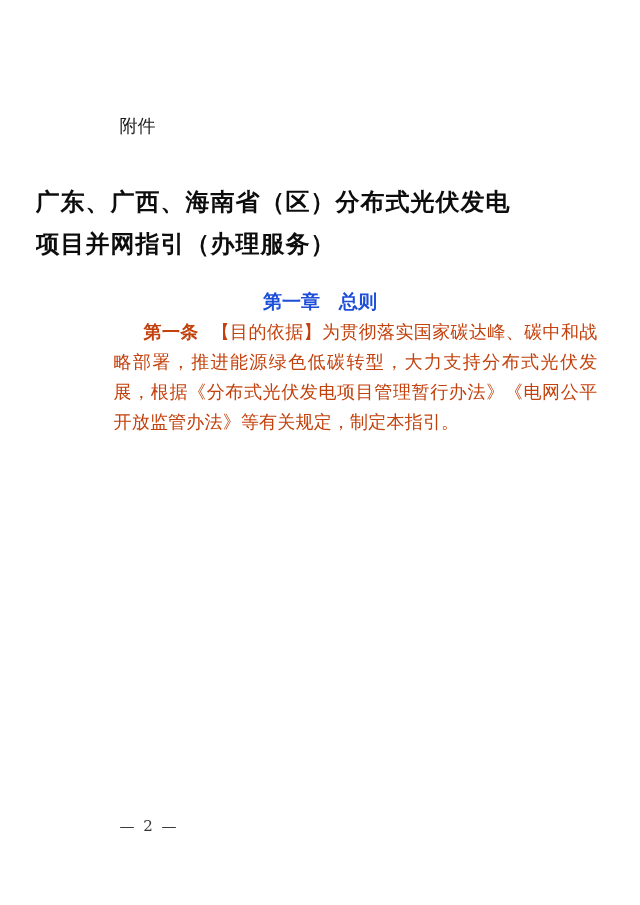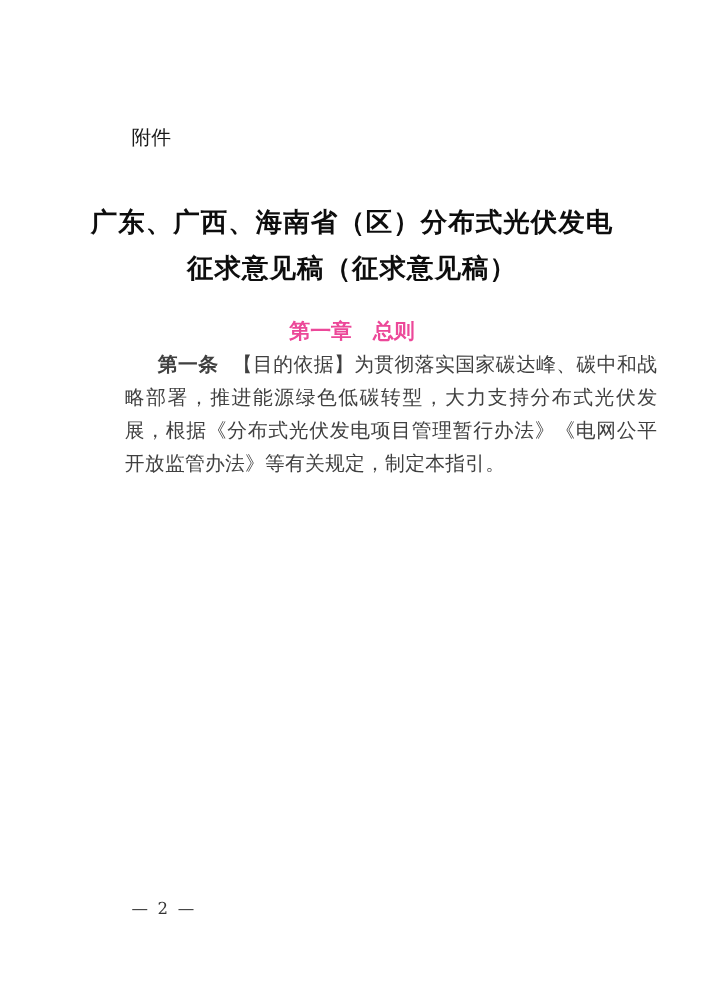--- a/index.html
+++ b/index.html
@@ -25,57 +25,56 @@
     font-size: 18px;
     line-height: 22px;
     color: #1a1a1a;
   }
   .doc-title {
     position: absolute;
     top: 181px;
     left: 0;
     right: 0;
     margin: 0;
-    text-align: center;
     font-weight: 700;
     font-size: 24px;
     line-height: 42px;
     letter-spacing: 1px;
     color: #0d0d0d;
   }
   .doc-title .title-line {
     display: block;
     white-space: nowrap;
   }
   .chapter {
     position: absolute;
     top: 288px;
     left: 0;
     right: 0;
     margin: 0;
     text-align: center;
     font-size: 19px;
     font-weight: 700;
     line-height: 26px;
-    color: #ec4899;
+    color: #1d4ed8;
   }
   .body-block {
     position: absolute;
     left: 78px;
     top: 317px;
     width: 484px;
   }
   .para {
     margin: 0;
     font-size: 18px;
     line-height: 30px;
     letter-spacing: 0.2px;
     text-align: justify;
     text-indent: 30px;
-    color: #404040;
+    color: #c2410c;
   }
   .para .term {
     font-weight: 700;
     margin-right: 13px;
   }
   .footer-page-number {
     position: absolute;
     left: 84px;
     top: 817px;
     font-size: 15px;
@@ -85,21 +84,21 @@
 </style>
 </head>
 <body>
 
 <div class="page">
 
   <div class="attachment">附件</div>
 
   <h1 class="doc-title">
     <span class="title-line">广东、广西、海南省（区）分布式光伏发电</span>
-    <span class="title-line">征求意见稿（征求意见稿）</span>
+    <span class="title-line">项目并网指引（办理服务）</span>
   </h1>
 
   <h2 class="chapter">第一章　总则</h2>
 
   <div class="body-block">
     <p class="para"><span class="term">第一条</span><span>【目的依据】为贯彻落实国家碳达峰、碳中和战略部署，推进能源绿色低碳转型，大力支持分布式光伏发展，根据《分布式光伏发电项目管理暂行办法》《电网公平开放监管办法》等有关规定，制定本指引。</span></p>
   </div>
 
   <div class="footer-page-number">— 2 —</div>
 

